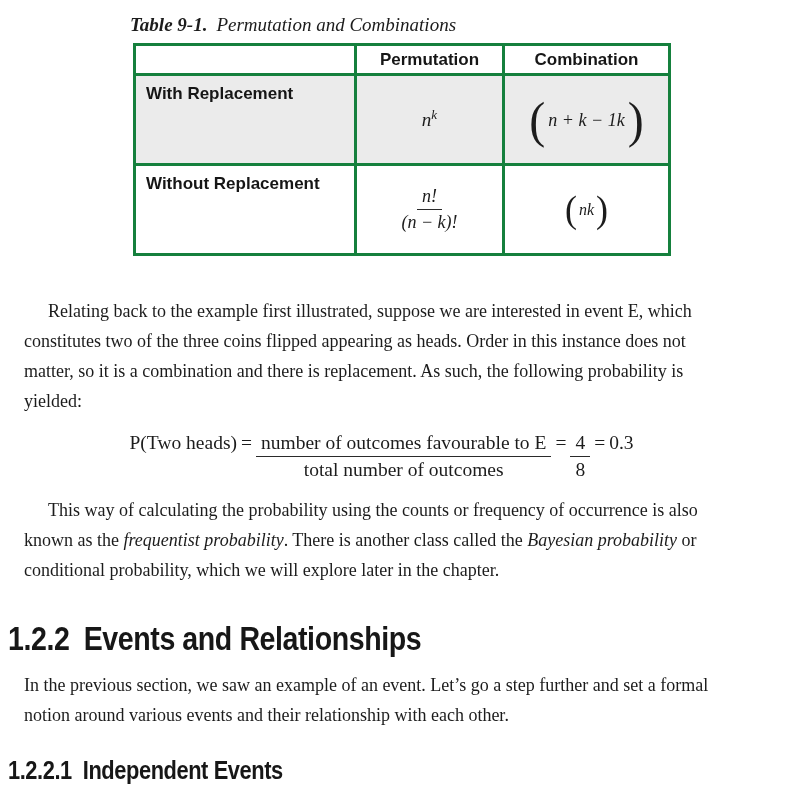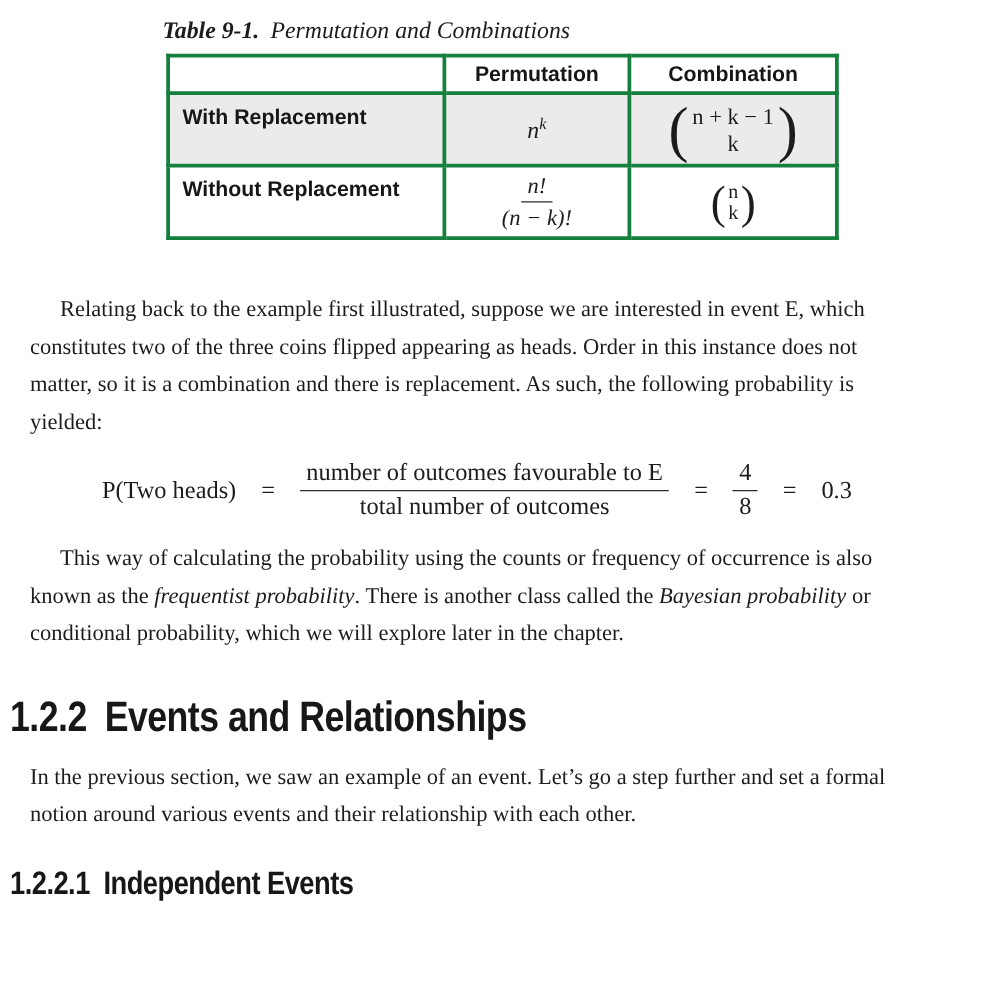--- a/index.html
+++ b/index.html
@@ -27,50 +27,50 @@
   th.blank { width:221px; }
   th.colhead { min-width:146px; }
   td.rowlabel {
     font-family:"Liberation Sans", sans-serif;
     font-size:17px; font-weight:700; color:#161616;
     vertical-align:top; padding:8px 10px; width:221px;
   }
   td.mathcell { text-align:center; vertical-align:middle; font-size:19px; }
   td.permcell { width:148px; }
   td.combcell { width:166px; }
-  tr.datarow { height:58px;padding-left:28px; }
+  tr.datarow { height:90px;padding-left:28px; }
   tr.shaded { background:#ebebeb; }
 
   
   .mi { font-style:italic; }
   sup.msup { font-size:13px; font-style:italic; }
   .frac { display:inline-flex; flex-direction:column; align-items:center; vertical-align:middle; }
   .frac .fnum { border-bottom:1.5px solid #2a2a2a; padding:0 5px 2px; }
   .frac .fden { padding:2px 5px 0; }
   .tfrac { font-size:18px; line-height:21px; }
   .binom { display:inline-flex; align-items:center; }
   .bparen { font-size:48px; font-weight:400; line-height:1; transform:scaleY(1.04); padding:0 1px; }
-  .bstack { display:inline-flex; flex-direction:column; align-items:center;
-            font-size:18px; line-height:22px; margin:0 2px; }
+  .bstack { display:inline-flex; flex-direction:row; align-items:flex-start;
+            font-style:italic; font-size:18px; line-height:22px; margin:0 2px; }
   .binom.small .bparen { font-size:36px; }
   .binom.small .bstack { font-size:16px; line-height:17px; margin:0 1px; }
 
   
   .para { font-size:18px; line-height:30px; margin:16px; }
   .indent { text-indent:24px; }
   .p1 { margin-top:40px; }
   .p2 { margin-top:14px; }
   .p3 { margin-top:12px; }
   .p4 { margin-top:16px; }
   .ital { font-style:italic; }
 
   
   .equation {
-    display:flex; justify-content:center; align-items:center;
-    font-size:19.5px; margin-top:12px; gap:18px;
+    display:flex; justify-content:center; 
+    font-size:19.5px; margin-top:12px; gap:2px;
   }
   .equation .eqsign { margin:0 2px; }
 
   
   .h2, .h3 {
     font-family:"Liberation Sans", sans-serif; font-weight:700; color:#171717;
     letter-spacing:-0.5px; transform:scaleX(0.84); transform-origin:left center;
     white-space:nowrap; display:flex;
   }
   .h2 { font-size:34px; gap:17px; margin:34px 0 0; }

